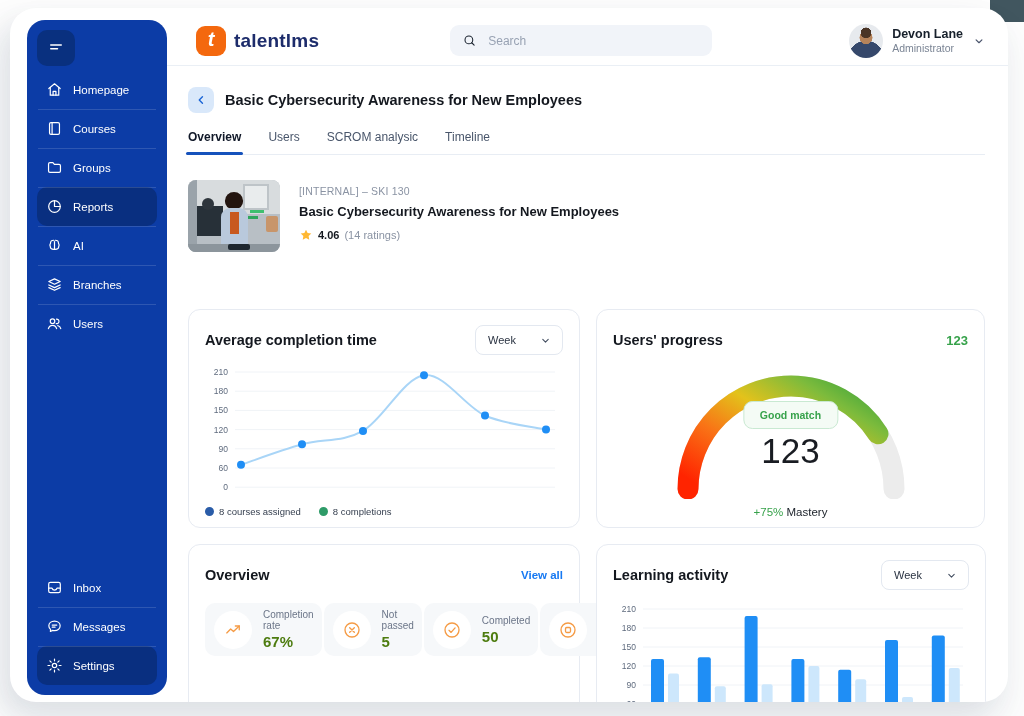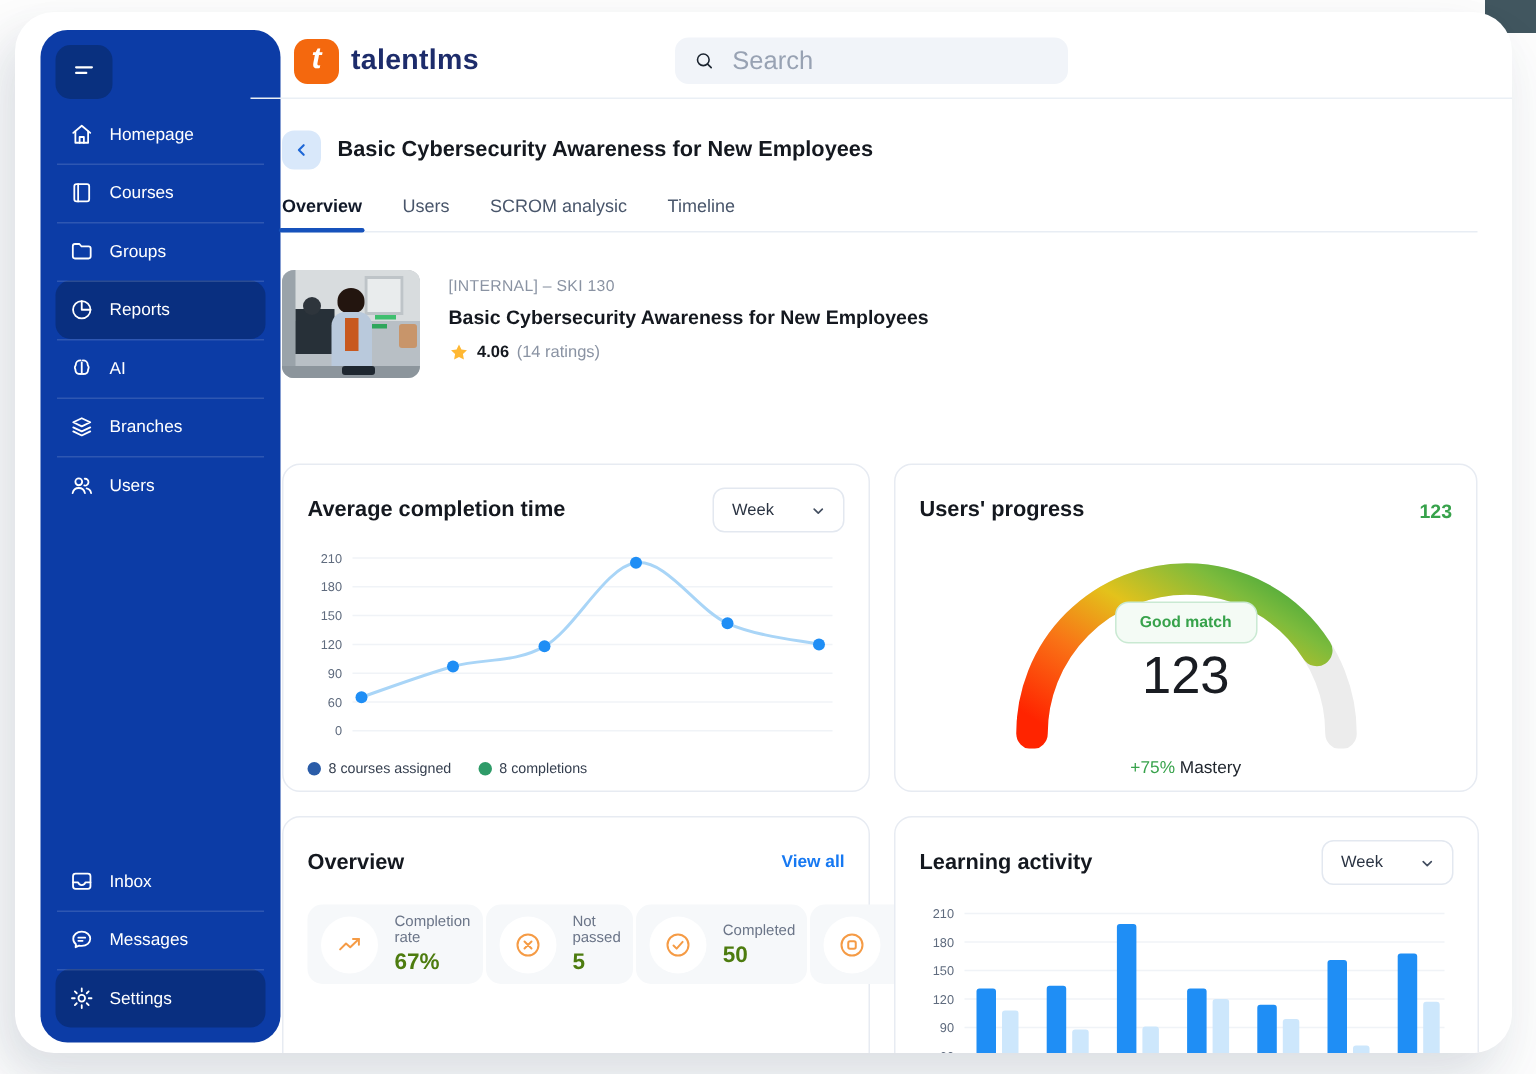--- a/index.html
+++ b/index.html
@@ -9,21 +9,21 @@
     -webkit-font-smoothing:antialiased;
   }
   .corner-deco{position:absolute;top:0;right:0;width:34px;height:22px;background:#41565F;}
   .app-window{
     position:absolute;left:10px;top:8px;width:998px;height:694px;background:#fff;
     border-radius:26px;overflow:hidden;z-index:1;
     box-shadow:-14px 14px 30px rgba(45,65,95,.10),0 20px 38px rgba(45,65,95,.07);
   }
   
   .sidebar{
-    position:absolute;left:17px;top:12px;width:160px;height:675px;background:#0C3CA6;
+    position:absolute;left:17px;top:12px;width:140px;height:675px;background:#0C3CA6;
     border-radius:18px;color:#fff;padding:8px 10px;box-sizing:border-box;
     display:flex;flex-direction:column;
   }
   .hamburger-btn{width:38px;height:36px;border-radius:10px;background:#09307F;
     display:flex;align-items:center;justify-content:center;margin:2px 0 4px 0;border:none;color:#fff;cursor:pointer;}
   .hamburger-btn svg{width:18px;height:18px;}
   .nav-list{display:flex;flex-direction:column;}
   .nav-item{display:flex;align-items:center;gap:10px;height:39px;padding:0 9px;
     font-size:11.5px;position:relative;border-radius:10px;cursor:pointer;}
   .nav-item+.nav-item::before{content:"";position:absolute;top:0;left:1px;right:1px;height:1px;background:rgba(255,255,255,.14);}
@@ -35,21 +35,21 @@
   .main{position:absolute;left:157px;top:0;right:0;bottom:0;display:flex;flex-direction:column;}
   .main-header{margin-top:8px;height:49px;border-bottom:1px solid #EAEFF5;
     display:flex;align-items:center;padding:0 22px 0 29px;flex:none;}
   .brand{display:flex;align-items:center;gap:8px;}
   .brand-logo{width:30px;height:30px;border-radius:9px;background:#F4680E;color:#fff;
     font-weight:800;font-style:italic;font-size:20px;display:flex;align-items:center;justify-content:center;padding-bottom:2px;box-sizing:border-box;}
   .brand-name{font-size:19px;font-weight:800;color:#1D2C6B;letter-spacing:.2px;}
   .search-box{margin-left:131px;width:262px;height:31px;background:#F1F4F9;border-radius:9px;
     display:flex;align-items:center;padding:0 12px;gap:9px;box-sizing:border-box;color:#333F4F;}
   .search-box svg{width:15px;height:15px;flex:none;}
-  .search-box input{border:none;background:transparent;outline:none;font-size:17px;color:#33404F;width:100%;font-family:inherit;}
+  .search-box input{border:none;background:transparent;outline:none;font-size:12px;color:#33404F;width:100%;font-family:inherit;}
   .search-box input::placeholder{color:#98A2B3;}
   .profile{margin-left:auto;display:flex;align-items:center;gap:9px;cursor:pointer;}
   .avatar{width:34px;height:34px;border-radius:50%;flex:none;
     background:
       radial-gradient(circle at 50% 26%, #4A3526 0 17%, transparent 18%),
       radial-gradient(circle at 50% 40%, #B5835A 0 24%, transparent 25%),
       radial-gradient(circle at 50% 102%, #35486B 0 46%, transparent 47%),
       #E7EAEE;}
   .profile-name{font-size:12.5px;font-weight:bold;color:#17202B;line-height:1.25;}
   .profile-role{font-size:10.5px;color:#7A8494;}
@@ -234,20 +234,32 @@
         <div class="brand-name">talentlms</div>
       </div>
       <div class="search-box">
         <span style="display:flex;color:#1B2430;">
             <svg viewBox="0 0 24 24" fill="none" stroke="currentColor" stroke-width="1.7" stroke-linecap="round" stroke-linejoin="round">
               <circle cx="11" cy="11" r="6.2"></circle>
               <path d="m15.6 15.6 3.8 3.8"></path>
             </svg>
           </span>
         <input type="text" placeholder="Search" style="">
+      </div>
+      <div class="profile">
+        <div class="avatar"></div>
+        <div>
+          <div class="profile-name">Devon Lane</div>
+          <div class="profile-role">Administrator</div>
+        </div>
+        <span class="profile-chev">
+            <svg viewBox="0 0 24 24" fill="none" stroke="currentColor" stroke-width="2" stroke-linecap="round" stroke-linejoin="round">
+              <path d="m7 10 5 5 5-5"></path>
+            </svg>
+          </span>
       </div>
     </header>
 
     <div class="page">
 
       <div class="title-row">
         <button class="back-btn">
           <span style="display:flex;">
               <svg viewBox="0 0 24 24" fill="none" stroke="currentColor" stroke-width="2.4" stroke-linecap="round" stroke-linejoin="round">
                 <path d="M14.5 6.5 9 12l5.5 5.5"></path>

